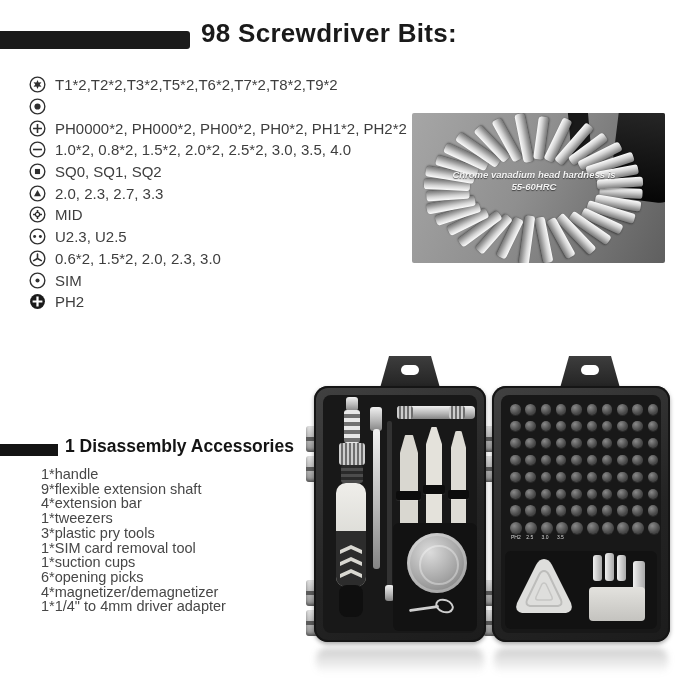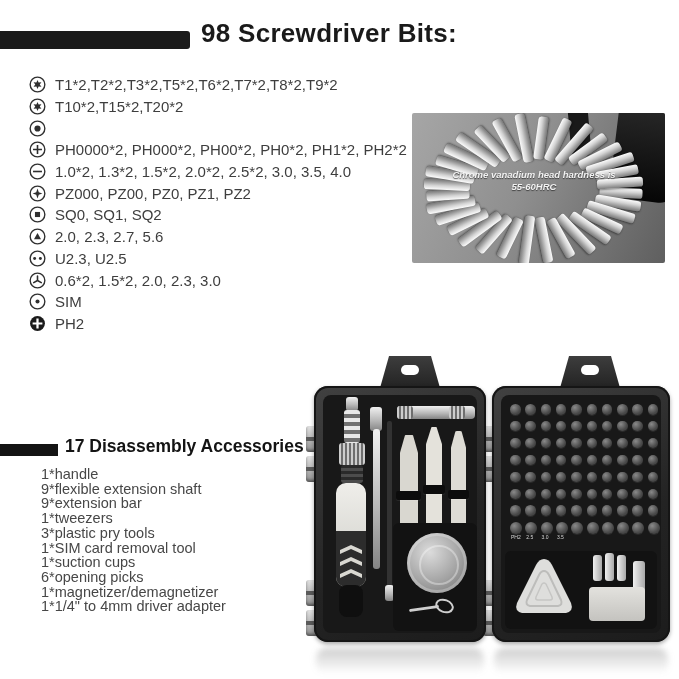--- a/index.html
+++ b/index.html
@@ -85,77 +85,69 @@
           <circle cx="8" cy="8" r="6.9" fill="none" stroke="#2f2f2f" stroke-width="1.3"></circle>
           <polygon fill="#2f2f2f" points="8,3.7 9.05,6.18 11.72,5.85 10.1,8 11.72,10.15 9.05,9.82 8,12.3 6.95,9.82 4.28,10.15 5.9,8 4.28,5.85 6.95,6.18"></polygon>
         </svg>
       </span>
       <span class="bit-text">T1*2,T2*2,T3*2,T5*2,T6*2,T7*2,T8*2,T9*2</span>
     </div>
     <div class="bit-row">
       <span class="bit-icon">
         <svg viewBox="0 0 16 16">
           <circle cx="8" cy="8" r="6.9" fill="none" stroke="#2f2f2f" stroke-width="1.3"></circle>
-          <polygon fill="#2f2f2f" points="8,3.7 9.05,6.18 11.72,5.85 10.1,8 11.72,10.15 9.05,9.82 8,12.3 6.95,9.82 4.28,10.15 5.9,8 4.28,5.85 6.95,6.18"></polygon>
-        </svg>
-      </span>
-      <span class="bit-text">T10*2,T15*2,T20*2</span>
-    </div>
-    <div class="bit-row">
-      <span class="bit-icon">
-        <svg viewBox="0 0 16 16">
-          <circle cx="8" cy="8" r="6.9" fill="none" stroke="#2f2f2f" stroke-width="1.3"></circle>
           <circle cx="8" cy="8" r="2.9" fill="#2f2f2f"></circle>
         </svg>
       </span>
     </div>
     <div class="bit-row">
       <span class="bit-icon">
         <svg viewBox="0 0 16 16">
           <circle cx="8" cy="8" r="6.9" fill="none" stroke="#2f2f2f" stroke-width="1.3"></circle>
           <path d="M8 3.8V12.2M3.8 8H12.2" stroke="#2f2f2f" stroke-width="1.5"></path>
         </svg>
       </span>
       <span class="bit-text">PH0000*2, PH000*2, PH00*2, PH0*2, PH1*2, PH2*2</span>
     </div>
     <div class="bit-row">
       <span class="bit-icon">
         <svg viewBox="0 0 16 16">
           <circle cx="8" cy="8" r="6.9" fill="none" stroke="#2f2f2f" stroke-width="1.3"></circle>
           <path d="M3.8 8H12.2" stroke="#2f2f2f" stroke-width="1.5"></path>
         </svg>
       </span>
-      <span class="bit-text">1.0*2, 1.3*2, 1.5*2, 2.0*2, 2.5*2, 3.0, 3.5, 4.0</span>
-    </div>
-    <div class="bit-row">
-      <span class="bit-icon">
-        <svg viewBox="0 0 16 16">
-          <circle cx="8" cy="8" r="6.9" fill="none" stroke="#2f2f2f" stroke-width="1.3"></circle>
-          <polygon fill="#2f2f2f" points="8,3.4 9.2,6.8 12.6,8 9.2,9.2 8,12.6 6.8,9.2 3.4,8 6.8,6.8"></polygon>
-        </svg>
-      </span>
-      <span class="bit-text">PZ000, PZ00, PZ0, PZ1, PZ2</span>
+      <span class="bit-text">1.0*2, 0.8*2, 1.5*2, 2.0*2, 2.5*2, 3.0, 3.5, 4.0</span>
     </div>
     <div class="bit-row">
       <span class="bit-icon">
         <svg viewBox="0 0 16 16">
           <circle cx="8" cy="8" r="6.9" fill="none" stroke="#2f2f2f" stroke-width="1.3"></circle>
           <rect x="5.6" y="5.6" width="4.8" height="4.8" fill="#2f2f2f"></rect>
         </svg>
       </span>
       <span class="bit-text">SQ0, SQ1, SQ2</span>
     </div>
     <div class="bit-row">
       <span class="bit-icon">
         <svg viewBox="0 0 16 16">
           <circle cx="8" cy="8" r="6.9" fill="none" stroke="#2f2f2f" stroke-width="1.3"></circle>
           <polygon fill="#2f2f2f" points="8,4.7 11.3,10.7 4.7,10.7"></polygon>
         </svg>
       </span>
-      <span class="bit-text">2.0, 2.3, 2.7, 5.6</span>
+      <span class="bit-text">2.0, 2.3, 2.7, 3.3</span>
+    </div>
+    <div class="bit-row">
+      <span class="bit-icon">
+        <svg viewBox="0 0 16 16">
+          <circle cx="8" cy="8" r="6.9" fill="none" stroke="#2f2f2f" stroke-width="1.3"></circle>
+          <path d="M8 3.8V12.2M3.8 8H12.2" stroke="#2f2f2f" stroke-width="1.5"></path>
+          <circle cx="8" cy="8" r="2" fill="#fff" stroke="#2f2f2f" stroke-width="1.2"></circle>
+        </svg>
+      </span>
+      <span class="bit-text">MID</span>
     </div>
     <div class="bit-row">
       <span class="bit-icon">
         <svg viewBox="0 0 16 16">
           <circle cx="8" cy="8" r="6.9" fill="none" stroke="#2f2f2f" stroke-width="1.3"></circle>
           <circle cx="5.3" cy="8" r="1.4" fill="#2f2f2f"></circle>
           <circle cx="10.7" cy="8" r="1.4" fill="#2f2f2f"></circle>
         </svg>
       </span>
       <span class="bit-text">U2.3, U2.5</span>
@@ -226,31 +218,31 @@
       <div class="fan-bit" style="width: 43px; left: 204.781px; top: 60.311px; transform: translate(-50%, -50%) rotate(-10.7317deg);"></div>
       <div class="fan-bit" style="width: 46px; left: 208.412px; top: 70.0796px; transform: translate(-50%, -50%) rotate(-3.91946deg);"></div>
     </div>
   <div class="abs fan-caption">
     <div>Chrome vanadium head hardness is</div>
     <div>55-60HRC</div>
   </div>
 </div>
 
 <div class="abs h2-bar"></div>
-<div class="abs h2-title">17 Disassembly Accessories</div>
+<div class="abs h2-title">1 Disassembly Accessories</div>
 <div class="abs acc-list" id="acc-list">
     <div class="acc-item">1*handle</div>
     <div class="acc-item">9*flexible extension shaft</div>
-    <div class="acc-item">9*extension bar</div>
+    <div class="acc-item">4*extension bar</div>
     <div class="acc-item">1*tweezers</div>
     <div class="acc-item">3*plastic pry tools</div>
     <div class="acc-item">1*SIM card removal tool</div>
     <div class="acc-item">1*suction cups</div>
     <div class="acc-item">6*opening picks</div>
-    <div class="acc-item">1*magnetizer/demagnetizer</div>
+    <div class="acc-item">4*magnetizer/demagnetizer</div>
     <div class="acc-item">1*1/4" to 4mm driver adapter</div>
   </div>
 
 <div class="abs case-photo">
 
   <div class="abs tab" style="left:74px;top:0;">
     <div class="abs tab-hole" style="left:21px;top:9px;"></div>
   </div>
   <div class="abs tab" style="left:254px;top:0;">
     <div class="abs tab-hole" style="left:21px;top:9px;"></div>

